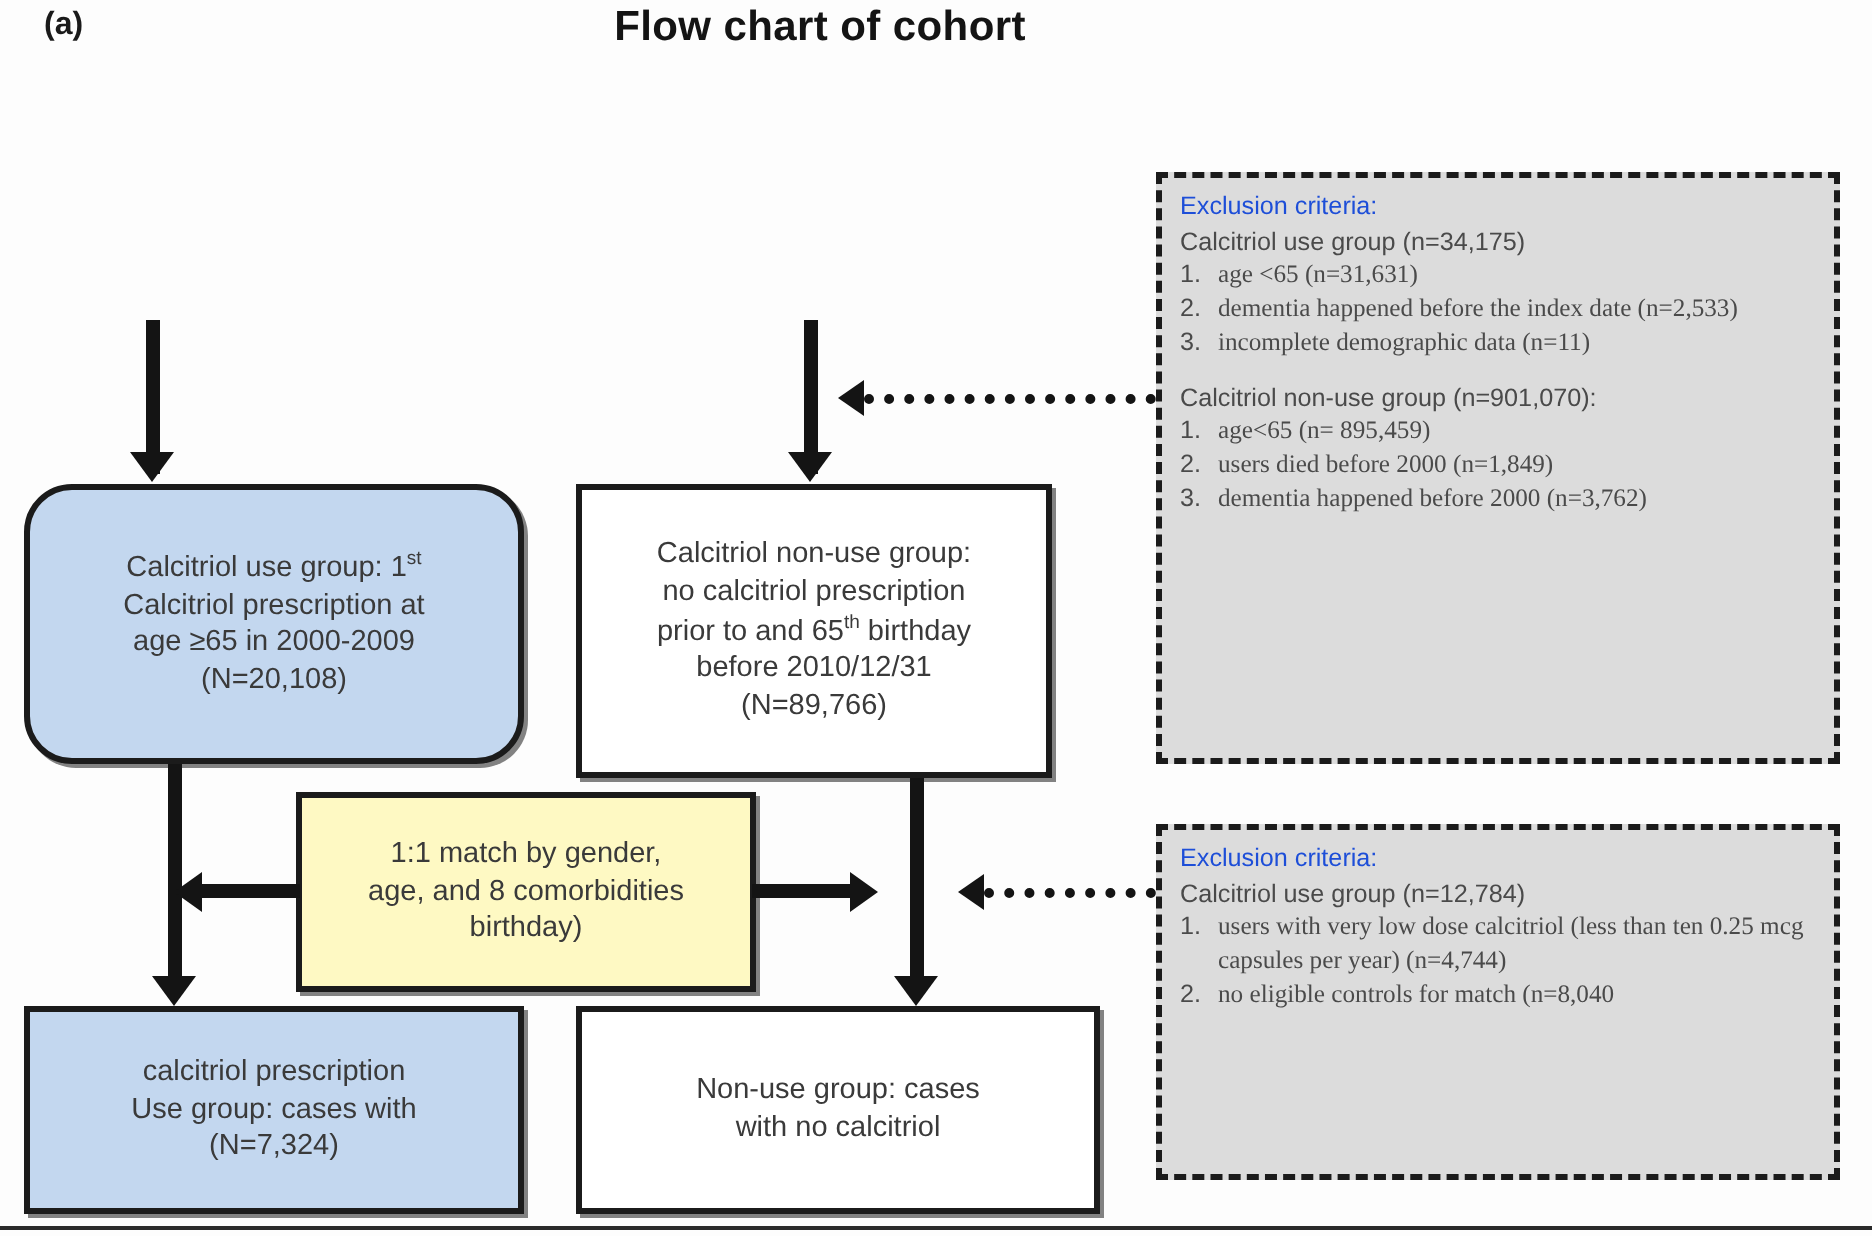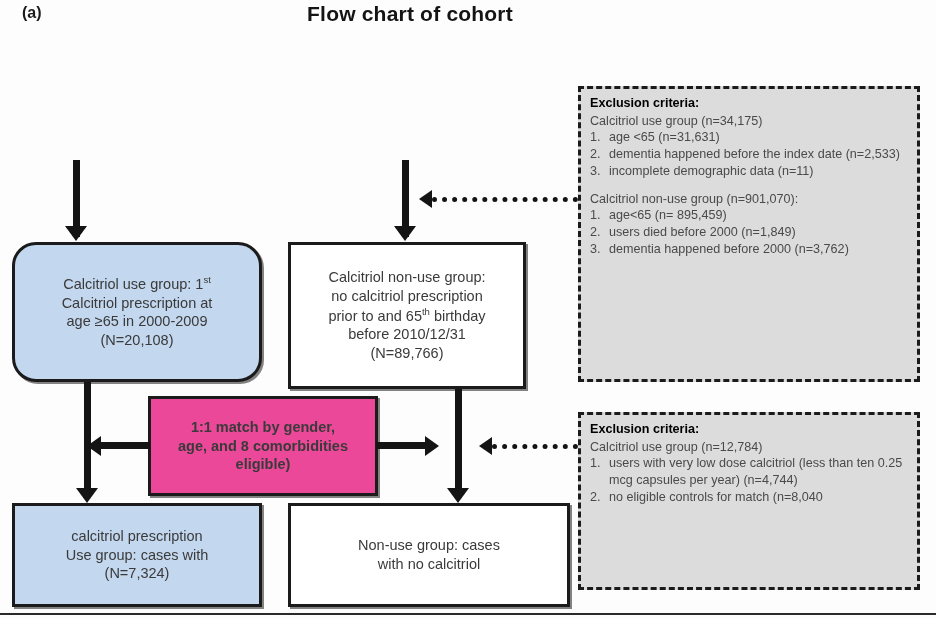--- a/index.html
+++ b/index.html
@@ -23,39 +23,39 @@
     background:#ffffff;
     color:#3a3a3a;
     font-size:14.5px;
     line-height:1.30;
     text-align:center;
     display:flex;align-items:center;justify-content:center;
     box-shadow:2px 2px 0 rgba(30,30,30,.55);
   }
   .box .inner{padding:2px 6px;width:100%;}
   .box.blue{background:#c3d7ef;}
-  .box.gray{background:#ec4899;border-width:3px;font-size:14.5px;font-weight:bold;}
+  .box.gray{background:#fef9c3;border-width:3px;font-size:14.5px;}
 
   
   .dashbox{
     position:absolute;box-sizing:border-box;
     border:3px dashed #1b1b1b;
     background:#dcdcdc;
     color:#4a4a4a;
     font-size:12.6px;
     line-height:1.33;
     text-align:left;
     padding:6px 7px 6px 9px;
   }
-  .dashbox .ttl{font-weight:bold;color:#000000;display:block;margin-bottom:1px;}
+  .dashbox .ttl{font-weight:normal;color:#1d4ed8;display:block;margin-bottom:1px;}
   .dashbox .grp{display:block;}
   .dashbox ol{margin:0;padding:0;list-style:none;}
   .dashbox li{display:flex;gap:6px;align-items:flex-start;}
   .dashbox li .num{width:13px;flex:0 0 13px;}
-  .dashbox li .txt{flex:1 1 auto;}
+  .dashbox li .txt{flex:1 1 auto;font-family:Liberation Serif, serif;}
   .dashbox .spacer{display:block;height:11px;}
 
   
   .vline{position:absolute;background:#141414;width:7px;}
   .hline{position:absolute;background:#141414;height:7px;}
   .arrow-down{
     position:absolute;width:0;height:0;
     border-left:11px solid transparent;border-right:11px solid transparent;
     border-top:15px solid #141414;
   }
@@ -112,21 +112,21 @@
       <div><span>prior to and 65</span><span class="sup">th</span><span> birthday</span></div>
       <div>before 2010/12/31</div>
       <div>(N=89,766)</div>
     </div>
   </div>
 
   <div class="box gray" style="left:148px;top:396px;width:230px;height:100px;">
     <div class="inner">
       <div>1:1 match by gender,</div>
       <div>age, and 8 comorbidities</div>
-      <div>eligible)</div>
+      <div>birthday)</div>
     </div>
   </div>
 
   <div class="vline" style="left:84px;top:382px;height:115px;"></div>
   <div class="arrow-down" style="left:76px;top:488px;"></div>
 
   <div class="vline" style="left:455px;top:389px;height:108px;"></div>
   <div class="arrow-down" style="left:447px;top:488px;"></div>
 
   <div class="hline" style="left:100px;top:442px;width:50px;"></div>
@@ -136,21 +136,21 @@
   <div class="arrow-right" style="left:425px;top:436px;"></div>
 
   <div class="box blue" style="left:12px;top:503px;width:250px;height:104px;">
     <div class="inner">
       <div>calcitriol prescription</div>
       <div>Use group: cases with</div>
       <div>(N=7,324)</div>
     </div>
   </div>
 
-  <div class="box" style="left:288px;top:503px;width:282px;height:104px;">
+  <div class="box" style="left:288px;top:503px;width:262px;height:104px;">
     <div class="inner">
       <div>Non-use group: cases</div>
       <div>with no calcitriol</div>
     </div>
   </div>
 
   <div class="dashbox" style="left:578px;top:86px;width:342px;height:296px;">
     <span class="ttl">Exclusion criteria:</span>
     <span class="grp">Calcitriol use group (n=34,175)</span>
     <ol>

